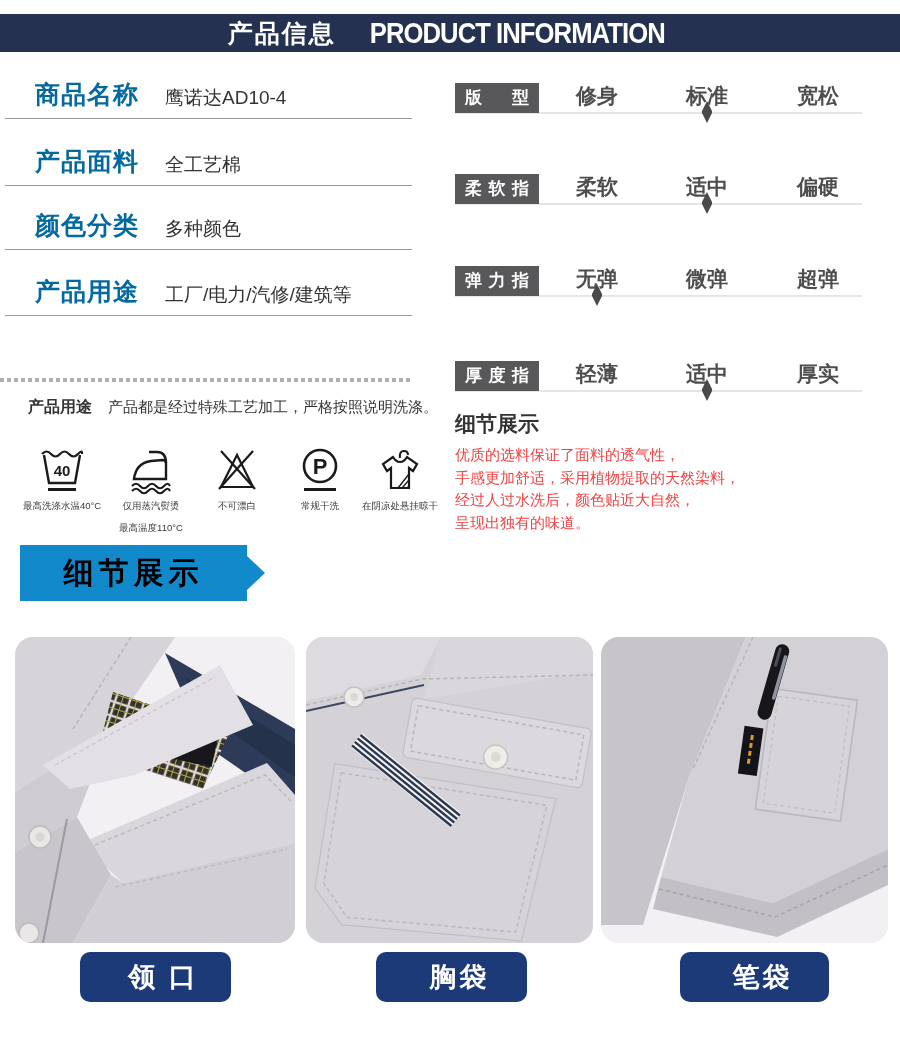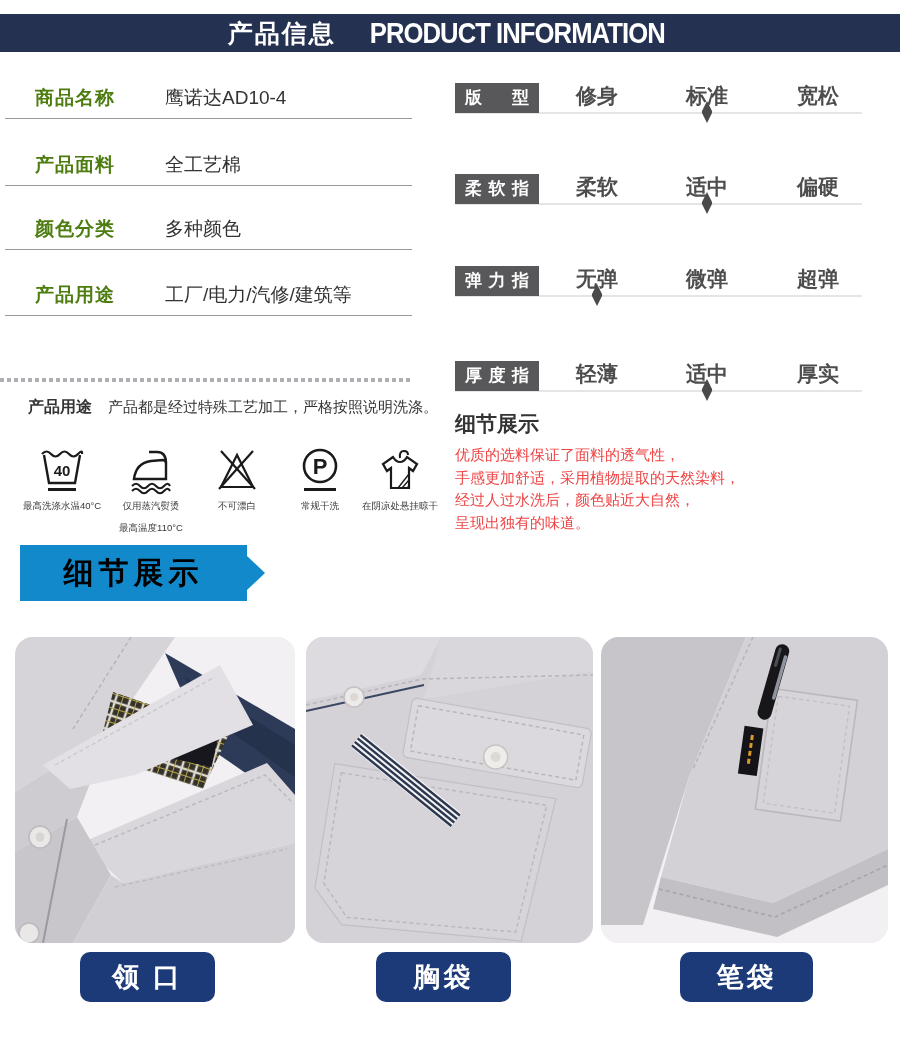--- a/index.html
+++ b/index.html
@@ -7,21 +7,21 @@
         font-family:"Liberation Sans","DejaVu Sans",sans-serif;color:#333;}
 
   
   .header{position:absolute;left:0;top:0;width:900px;height:38px;background:#243150;
           display:flex;align-items:center;justify-content:center;gap:26px;margin-top:14px;}
   .header .zh{color:#fff;font-size:25px;font-weight:bold;letter-spacing:2px;}
   .header .en{color:#fff;font-size:27px;font-weight:bold;letter-spacing:-1px;transform:scale(.95,1.08);}
 
   
   .attr-row{position:absolute;left:5px;width:407px;border-bottom:1px solid #9a9a9a;}
-  .attr-label{position:absolute;left:30px;bottom:7px;width:130px;font-size:19px;font-weight:bold;color:#4d7c0f;letter-spacing:1px;}
+  .attr-label{position:absolute;left:30px;bottom:7px;width:130px;font-size:25px;font-weight:bold;color:#0369a1;letter-spacing:1px;}
   .attr-value{position:absolute;left:160px;bottom:7px;font-size:19px;color:#333;}
   .attr-row{height:36px;}
 
   
   .ind-row{position:absolute;left:455px;width:407px;height:2px;background:#e5e5e5;}
   .ind-label{position:absolute;left:0;top:-29px;width:64px;height:30px;background:#58585a;color:#fff;
              font-size:17px;font-weight:bold;line-height:30px;padding:0 10px;
              text-align:justify;text-align-last:justify;}
   .ind-opt{position:absolute;top:-30px;height:28px;line-height:28px;transform:translateX(-50%);
            font-size:21px;font-weight:bold;color:#4d4d4d;white-space:nowrap;}
@@ -51,21 +51,21 @@
   
   .card{position:absolute;top:637px;height:306px;border-radius:18px;overflow:hidden;background:#f2f0f2;}
   .card svg{display:block;}
   .card1{left:15px;width:280px;}
   .card2{left:306px;width:287px;}
   .card3{left:601px;width:287px;}
 
   
   .cap-btn{position:absolute;top:952px;height:50px;background:#1c3a78;border-radius:10px;
            color:#fff;font-size:27px;font-weight:bold;letter-spacing:3px;
-           display:flex;align-items:center;justify-content:center;}
+           display:flex;align-items:center;justify-content:center;padding-left:16px;}
   .btn1{left:80px;width:135px;}
   .btn2{left:376px;width:135px;}
   .btn3{left:680px;width:133px;}
 </style>
 </head>
 <body>
 
 <div class="page">
 
   <div class="header">

